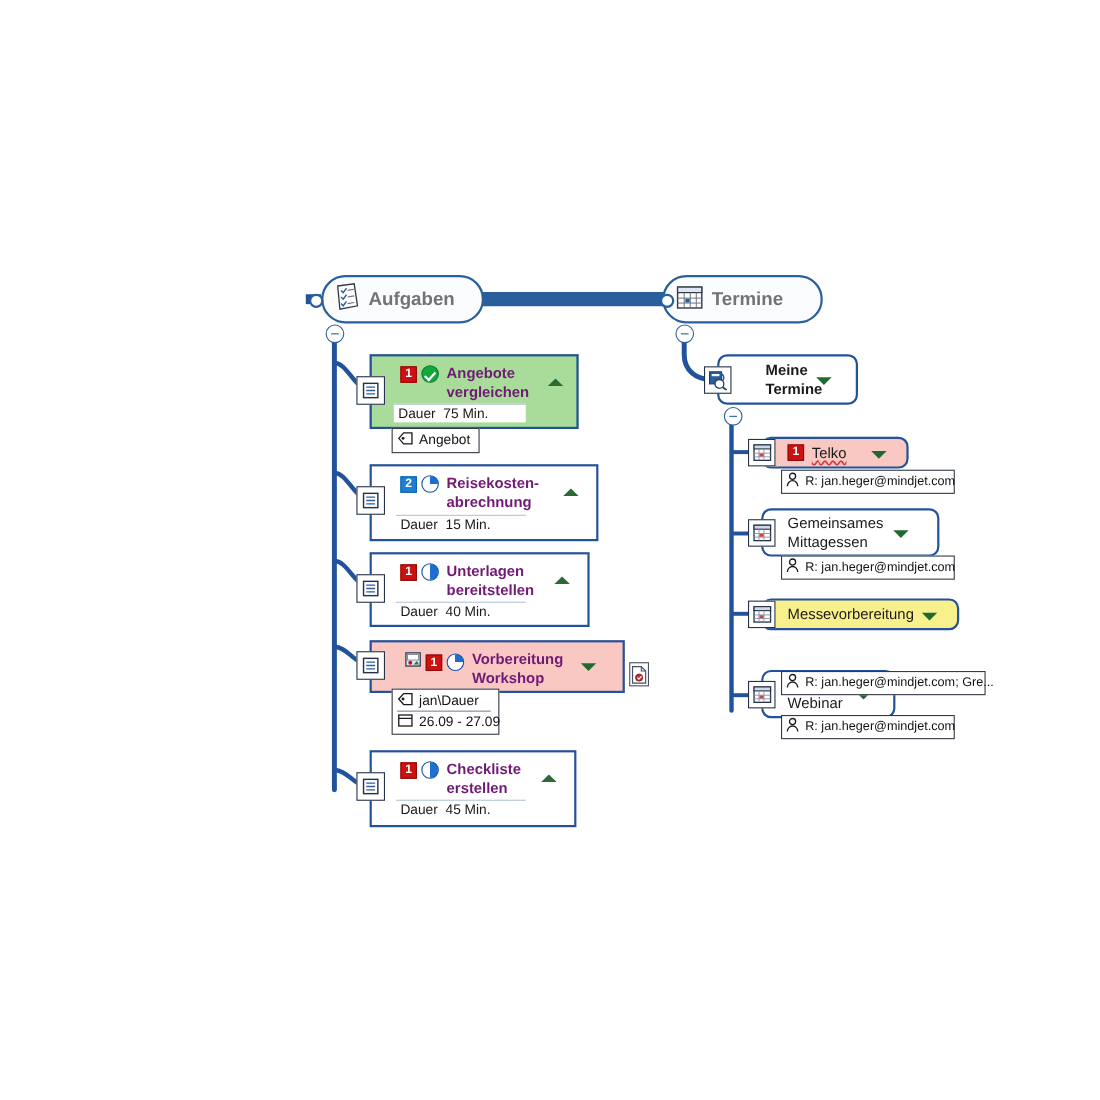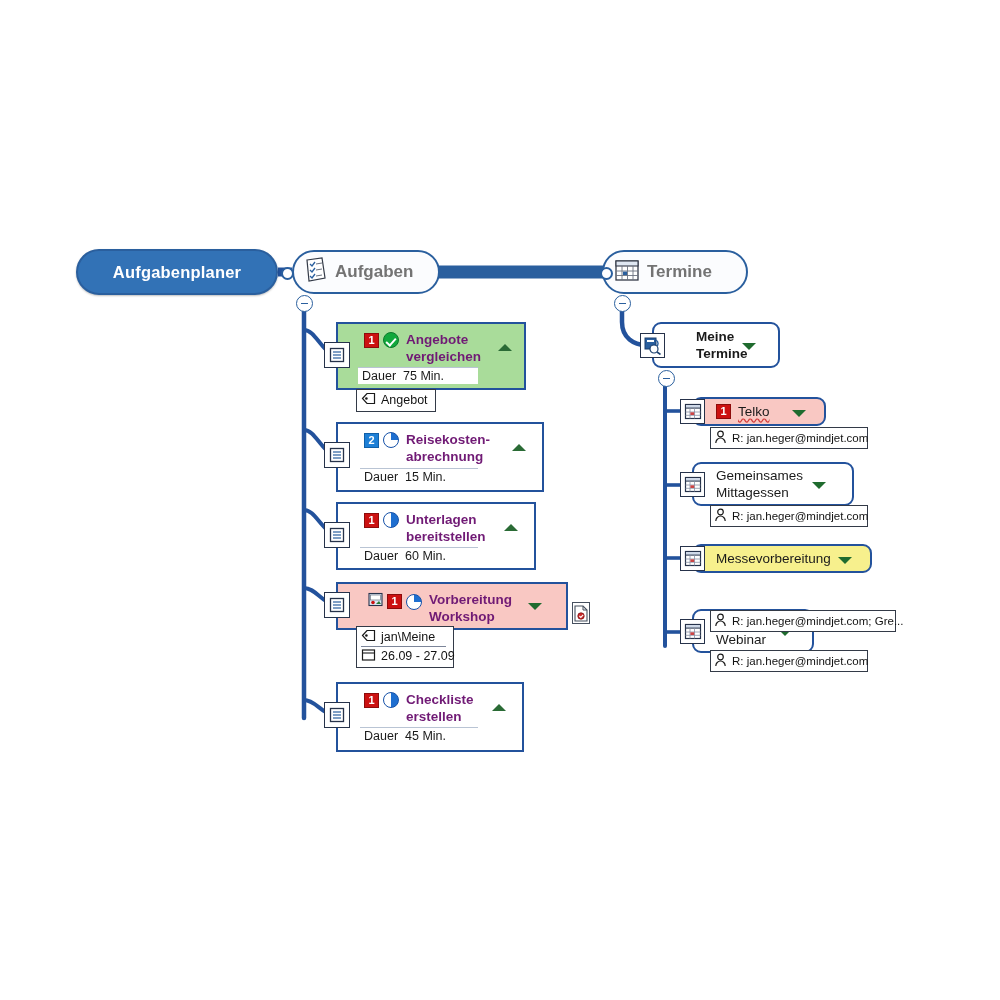--- a/index.html
+++ b/index.html
@@ -142,23 +142,20 @@
 
     <path d="M622 300 L622 322 C622 338 634 345 646 345" stroke="#23529c" stroke-width="4.5" fill="none"></path>
 
     <path d="M665 378 L665 646" stroke="#23529c" stroke-width="4" fill="none" stroke-linecap="round"></path>
     <path d="M665 411 C676 411 680 411 690 411" stroke="#23529c" stroke-width="3.6" fill="none"></path>
     <path d="M665 485 C676 485 680 485 690 485" stroke="#23529c" stroke-width="3.6" fill="none"></path>
     <path d="M665 558 C676 558 680 558 690 558" stroke="#23529c" stroke-width="3.6" fill="none"></path>
     <path d="M665 632 C676 632 680 632 690 632" stroke="#23529c" stroke-width="3.6" fill="none"></path>
   </svg>
 
-  <div class="root-node">
-    <span class="lbl">Aufgabenplaner</span>
-  </div>
   <div class="dot" style="left:281px;top:267px;"></div>
 
   <div class="main-node" style="left:292px;top:250px;width:148px;">
     <span>
       <svg width="24" height="26" viewBox="0 0 24 26">
         <polygon points="3,3 18,1 21,21 5,24" fill="#ffffff" stroke="#333a47" stroke-width="1.2"></polygon>
         <path d="M6 7 l2 2 l3 -4" stroke="#2a5f9e" stroke-width="1.3" fill="none"></path>
         <path d="M6 13 l2 2 l3 -4" stroke="#2a5f9e" stroke-width="1.3" fill="none"></path>
         <path d="M6 19 l2 2 l3 -4" stroke="#2a5f9e" stroke-width="1.3" fill="none"></path>
         <line x1="12" y1="7" x2="18" y2="6" stroke="#6b7280" stroke-width="1"></line>
@@ -250,21 +247,21 @@
   <div class="task" style="left:336px;top:502px;width:200px;height:68px;">
     <div class="row1">
       <div class="icons">
         <span class="prio p1">1</span>
         <span class="prog q50"></span>
       </div>
       <div class="title">Unterlagen bereitstellen</div>
       <span class="tri up" style="position:absolute;right:16px;top:20px;"></span>
     </div>
     <div class="dur" style="left:22px;top:43px;width:108px;">
-      <span>Dauer</span>&nbsp;&nbsp;<span>60 Min.</span>
+      <span>Dauer</span>&nbsp;&nbsp;<span>40 Min.</span>
     </div>
   </div>
   <div class="noteicon" style="left:324px;top:522px;">
     <svg width="16" height="16" viewBox="0 0 16 16">
       <rect x="1.5" y="1.5" width="13" height="13" fill="#ffffff" stroke="#26324a" stroke-width="1.3"></rect>
       <line x1="4" y1="5" x2="12" y2="5" stroke="#2a5f9e" stroke-width="1.2"></line>
       <line x1="4" y1="8" x2="12" y2="8" stroke="#2a5f9e" stroke-width="1.2"></line>
       <line x1="4" y1="11" x2="12" y2="11" stroke="#2a5f9e" stroke-width="1.2"></line>
     </svg>
   </div>
@@ -304,21 +301,21 @@
     </svg>
   </div>
   <div class="tagbox" style="left:356px;top:626px;width:98px;">
     <div class="tagrow">
       <span>
         <svg width="15" height="13" viewBox="0 0 15 13">
           <path d="M1.5 6.5 L6 1.5 L13.5 1.5 L13.5 11.5 L6 11.5 Z" fill="#ffffff" stroke="#1a1a1a" stroke-width="1.2"></path>
           <circle cx="5.4" cy="6.5" r="1.3" fill="#1a1a1a"></circle>
         </svg>
       </span>
-      <span>jan\Meine</span>
+      <span>jan\Dauer</span>
     </div>
     <div class="tagrow">
       <span>
         <svg width="15" height="13" viewBox="0 0 15 13">
           <rect x="1.5" y="2" width="12" height="10" fill="#ffffff" stroke="#1a1a1a" stroke-width="1.2"></rect>
           <line x1="1.5" y1="5" x2="13.5" y2="5" stroke="#1a1a1a" stroke-width="1.1"></line>
         </svg>
       </span>
       <span>26.09 - 27.09</span>
     </div>

